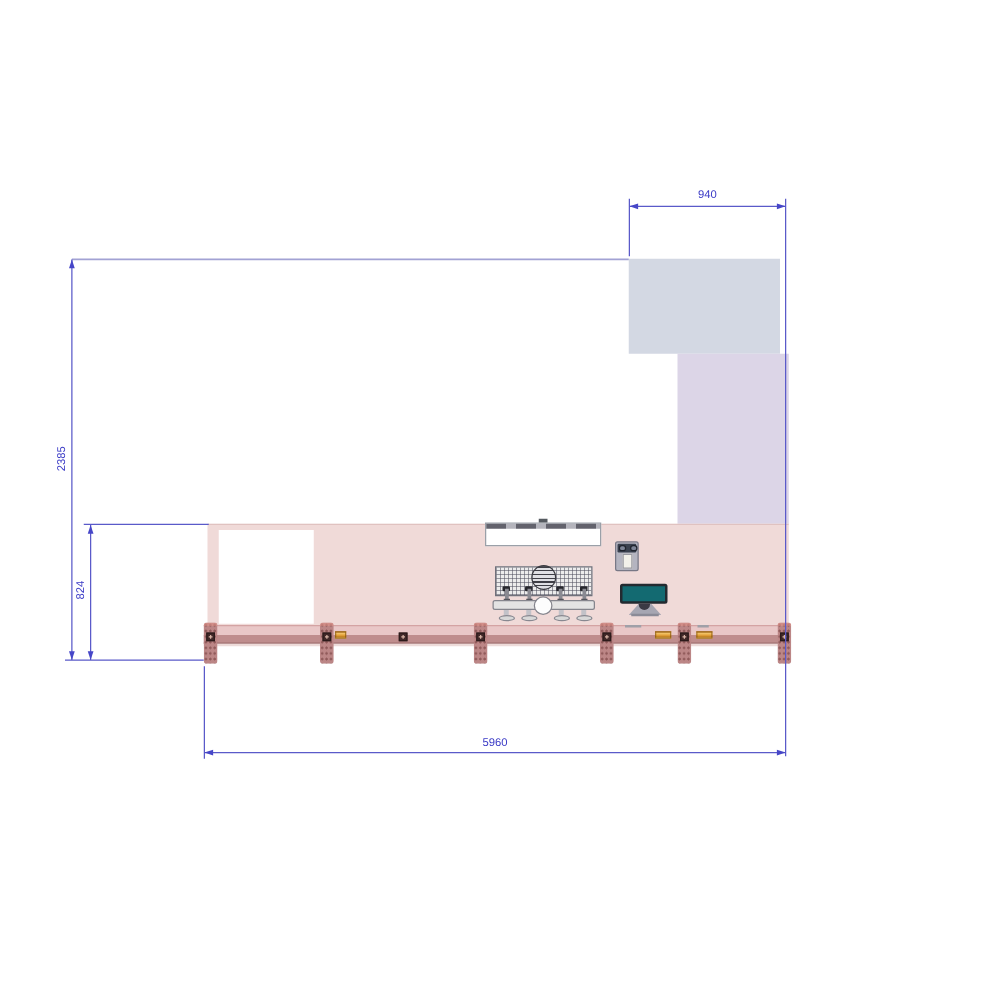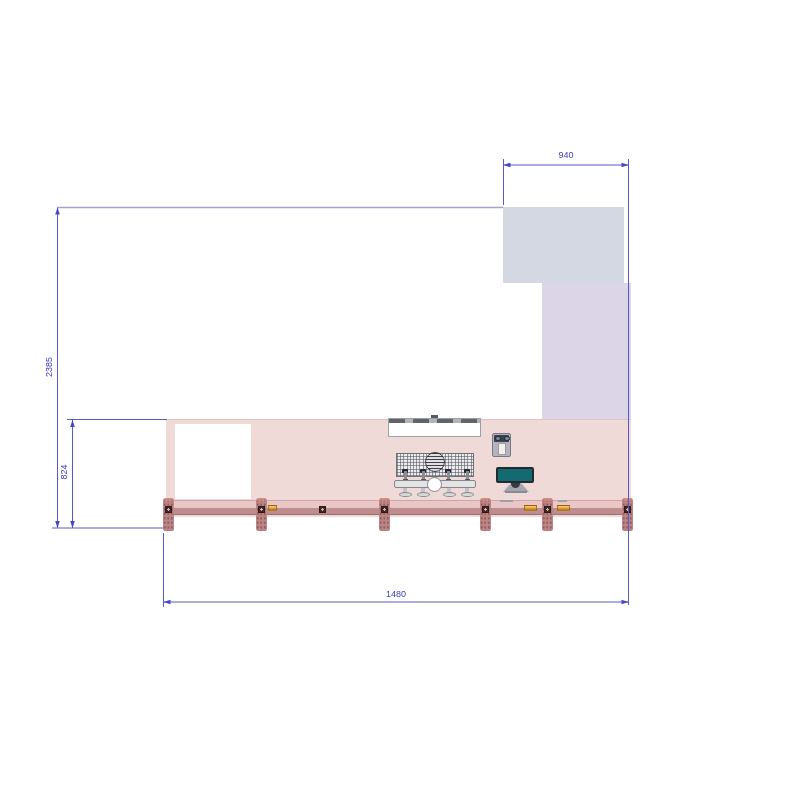--- a/index.html
+++ b/index.html
@@ -203,14 +203,14 @@
       <line x1="163.5" y1="602" x2="628.5" y2="602"></line>
       <line x1="163.5" y1="533" x2="163.5" y2="607"></line>
     </g>
     <path d="M163.5 602 l7 -2.3 v4.6 z" fill="#4646c8"></path>
     <path d="M628.5 602 l-7 -2.3 v4.6 z" fill="#4646c8"></path>
   </svg>
 
   <div class="dim-label" style="left:546px;top:150px">940</div>
   <div class="dim-label rot" style="left:29px;top:362px">2385</div>
   <div class="dim-label rot" style="left:44px;top:467px">824</div>
-  <div class="dim-label" style="left:376px;top:589px">1480</div>
+  <div class="dim-label" style="left:376px;top:589px">5960</div>
 </div>
 
 </body></html>

